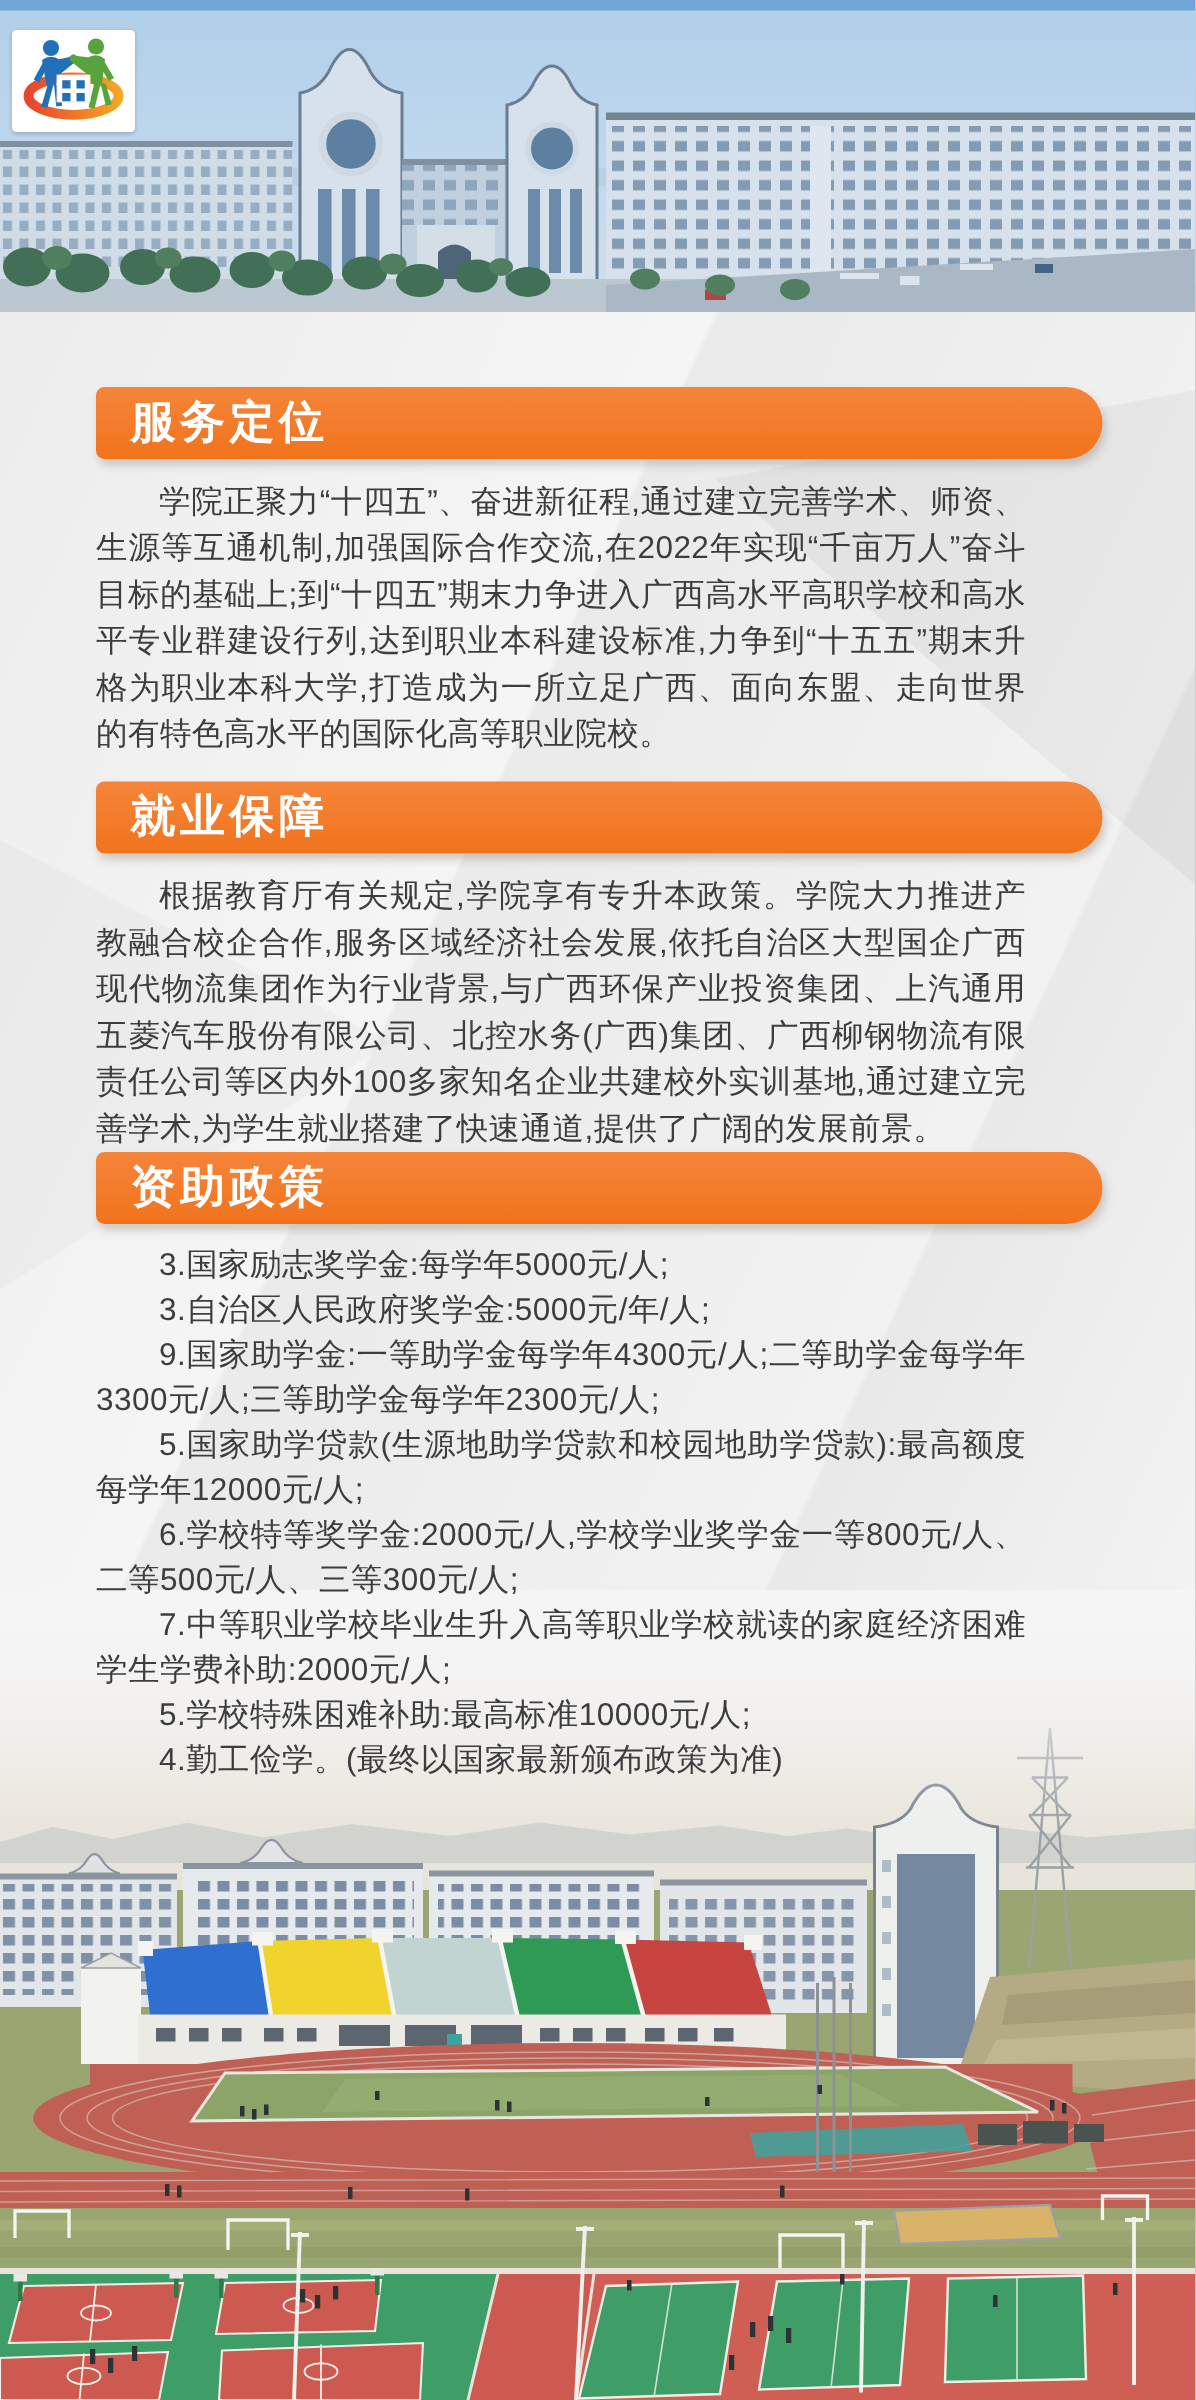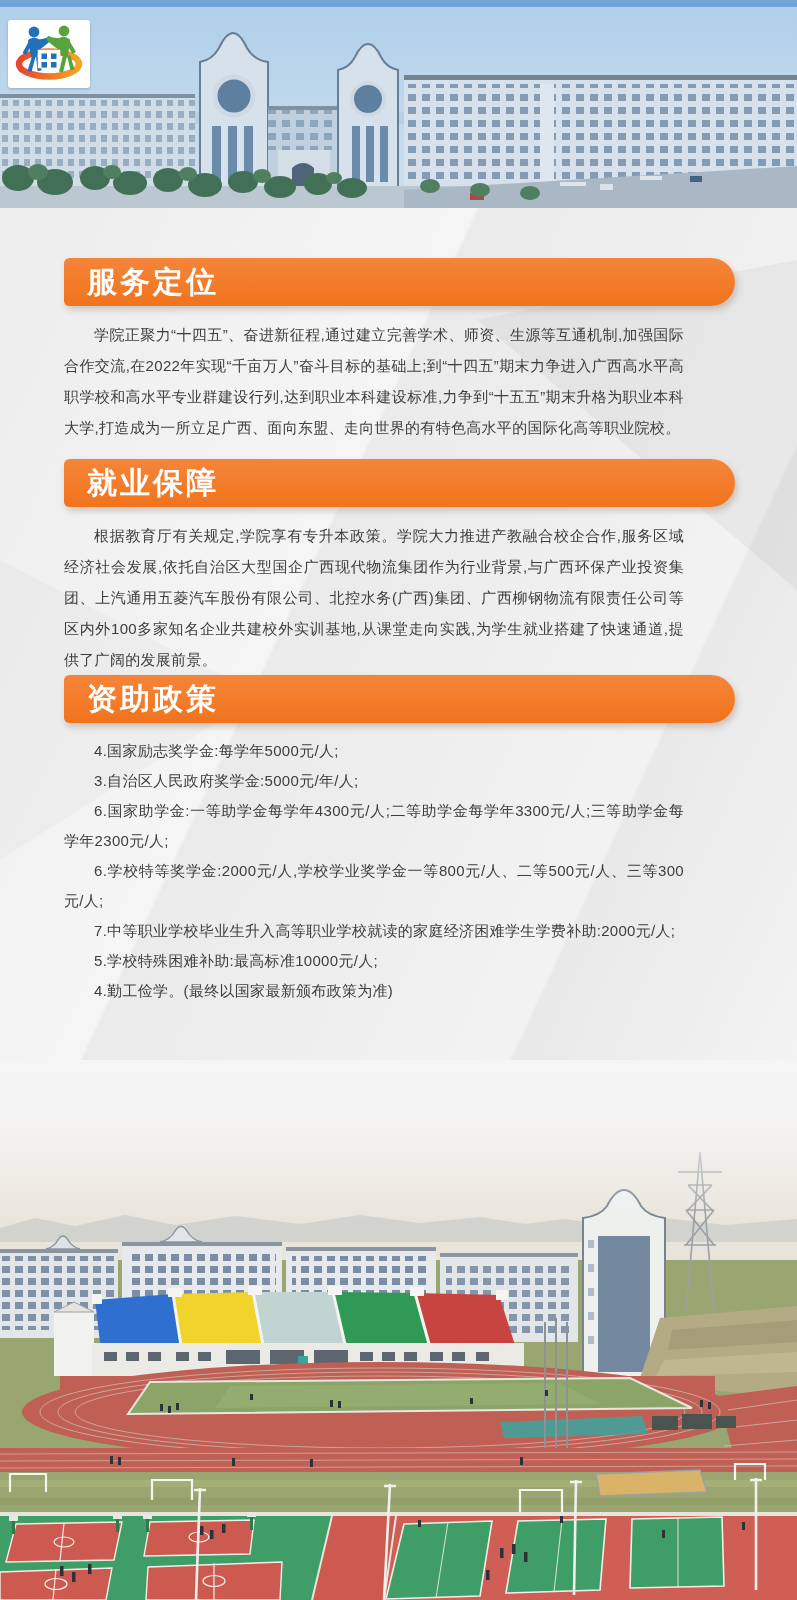--- a/index.html
+++ b/index.html
@@ -38,21 +38,21 @@
     width:671px;height:48px;padding-left:23px;
     background:linear-gradient(180deg,#f5853a 0%,#f1731c 100%);
     border-radius:6px 26px 26px 6px;
     box-shadow:2px 4px 6px rgba(125,100,75,.3);
     color:#ffffff;font-size:30px;font-weight:bold;letter-spacing:3px;line-height:47px;
   }
   .sec-1 .banner{margin-top:50px;}
   .sec-2 .banner{margin-top:16px;}
   .sec-3 .banner{}
   .body-text{
-    margin:0 62px 0 64px;color:#3d3d40;font-size:15px;line-height:31px;
+    margin:0 62px 0 64px;color:#3d3d40;font-size:21px;line-height:31px;
     text-align:justify;text-indent:2em;letter-spacing:.3px;
   }
   .sec-3 .body-text{line-height:30px;}
 </style>
 </head>
 <body>
 
 <div class="page">
   <div class="facet facet-1"></div>
   <div class="facet facet-2"></div>
@@ -396,30 +396,31 @@
       <div class="banner">
         <span>服务定位</span>
       </div>
       <p class="body-text">学院正聚力“十四五”、奋进新征程,通过建立完善学术、师资、生源等互通机制,加强国际合作交流,在2022年实现“千亩万人”奋斗目标的基础上;到“十四五”期末力争进入广西高水平高职学校和高水平专业群建设行列,达到职业本科建设标准,力争到“十五五”期末升格为职业本科大学,打造成为一所立足广西、面向东盟、走向世界的有特色高水平的国际化高等职业院校。</p>
     </section>
 
     <section class="sec-2">
       <div class="banner">
         <span>就业保障</span>
       </div>
-      <p class="body-text">根据教育厅有关规定,学院享有专升本政策。学院大力推进产教融合校企合作,服务区域经济社会发展,依托自治区大型国企广西现代物流集团作为行业背景,与广西环保产业投资集团、上汽通用五菱汽车股份有限公司、北控水务(广西)集团、广西柳钢物流有限责任公司等区内外100多家知名企业共建校外实训基地,从课堂走向实践,为学生就业搭建了快速通道,提供了广阔的发展前景。</p>
+      <p class="body-text">根据教育厅有关规定,学院享有专升本政策。学院大力推进产教融合校企合作,服务区域经济社会发展,依托自治区大型国企广西现代物流集团作为行业背景,与广西环保产业投资集团、上汽通用五菱汽车股份有限公司、北控水务(广西)集团、广西柳钢物流有限责任公司等区内外100多家知名企业共建校外实训基地,通过建立完善学术,为学生就业搭建了快速通道,提供了广阔的发展前景。</p>
     </section>
 
     <section class="sec-3">
       <div class="banner">
         <span>资助政策</span>
       </div>
-      <p class="body-text">4.国家励志奖学金:每学年5000元/人;</p>
+      <p class="body-text">3.国家励志奖学金:每学年5000元/人;</p>
       <p class="body-text">3.自治区人民政府奖学金:5000元/年/人;</p>
-      <p class="body-text">6.国家助学金:一等助学金每学年4300元/人;二等助学金每学年3300元/人;三等助学金每学年2300元/人;</p>
+      <p class="body-text">9.国家助学金:一等助学金每学年4300元/人;二等助学金每学年3300元/人;三等助学金每学年2300元/人;</p>
+      <p class="body-text">5.国家助学贷款(生源地助学贷款和校园地助学贷款):最高额度每学年12000元/人;</p>
       <p class="body-text">6.学校特等奖学金:2000元/人,学校学业奖学金一等800元/人、二等500元/人、三等300元/人;</p>
       <p class="body-text">7.中等职业学校毕业生升入高等职业学校就读的家庭经济困难学生学费补助:2000元/人;</p>
       <p class="body-text">5.学校特殊困难补助:最高标准10000元/人;</p>
       <p class="body-text">4.勤工俭学。(最终以国家最新颁布政策为准)</p>
     </section>
 
   </div>
 </div>
 
 </body></html>

